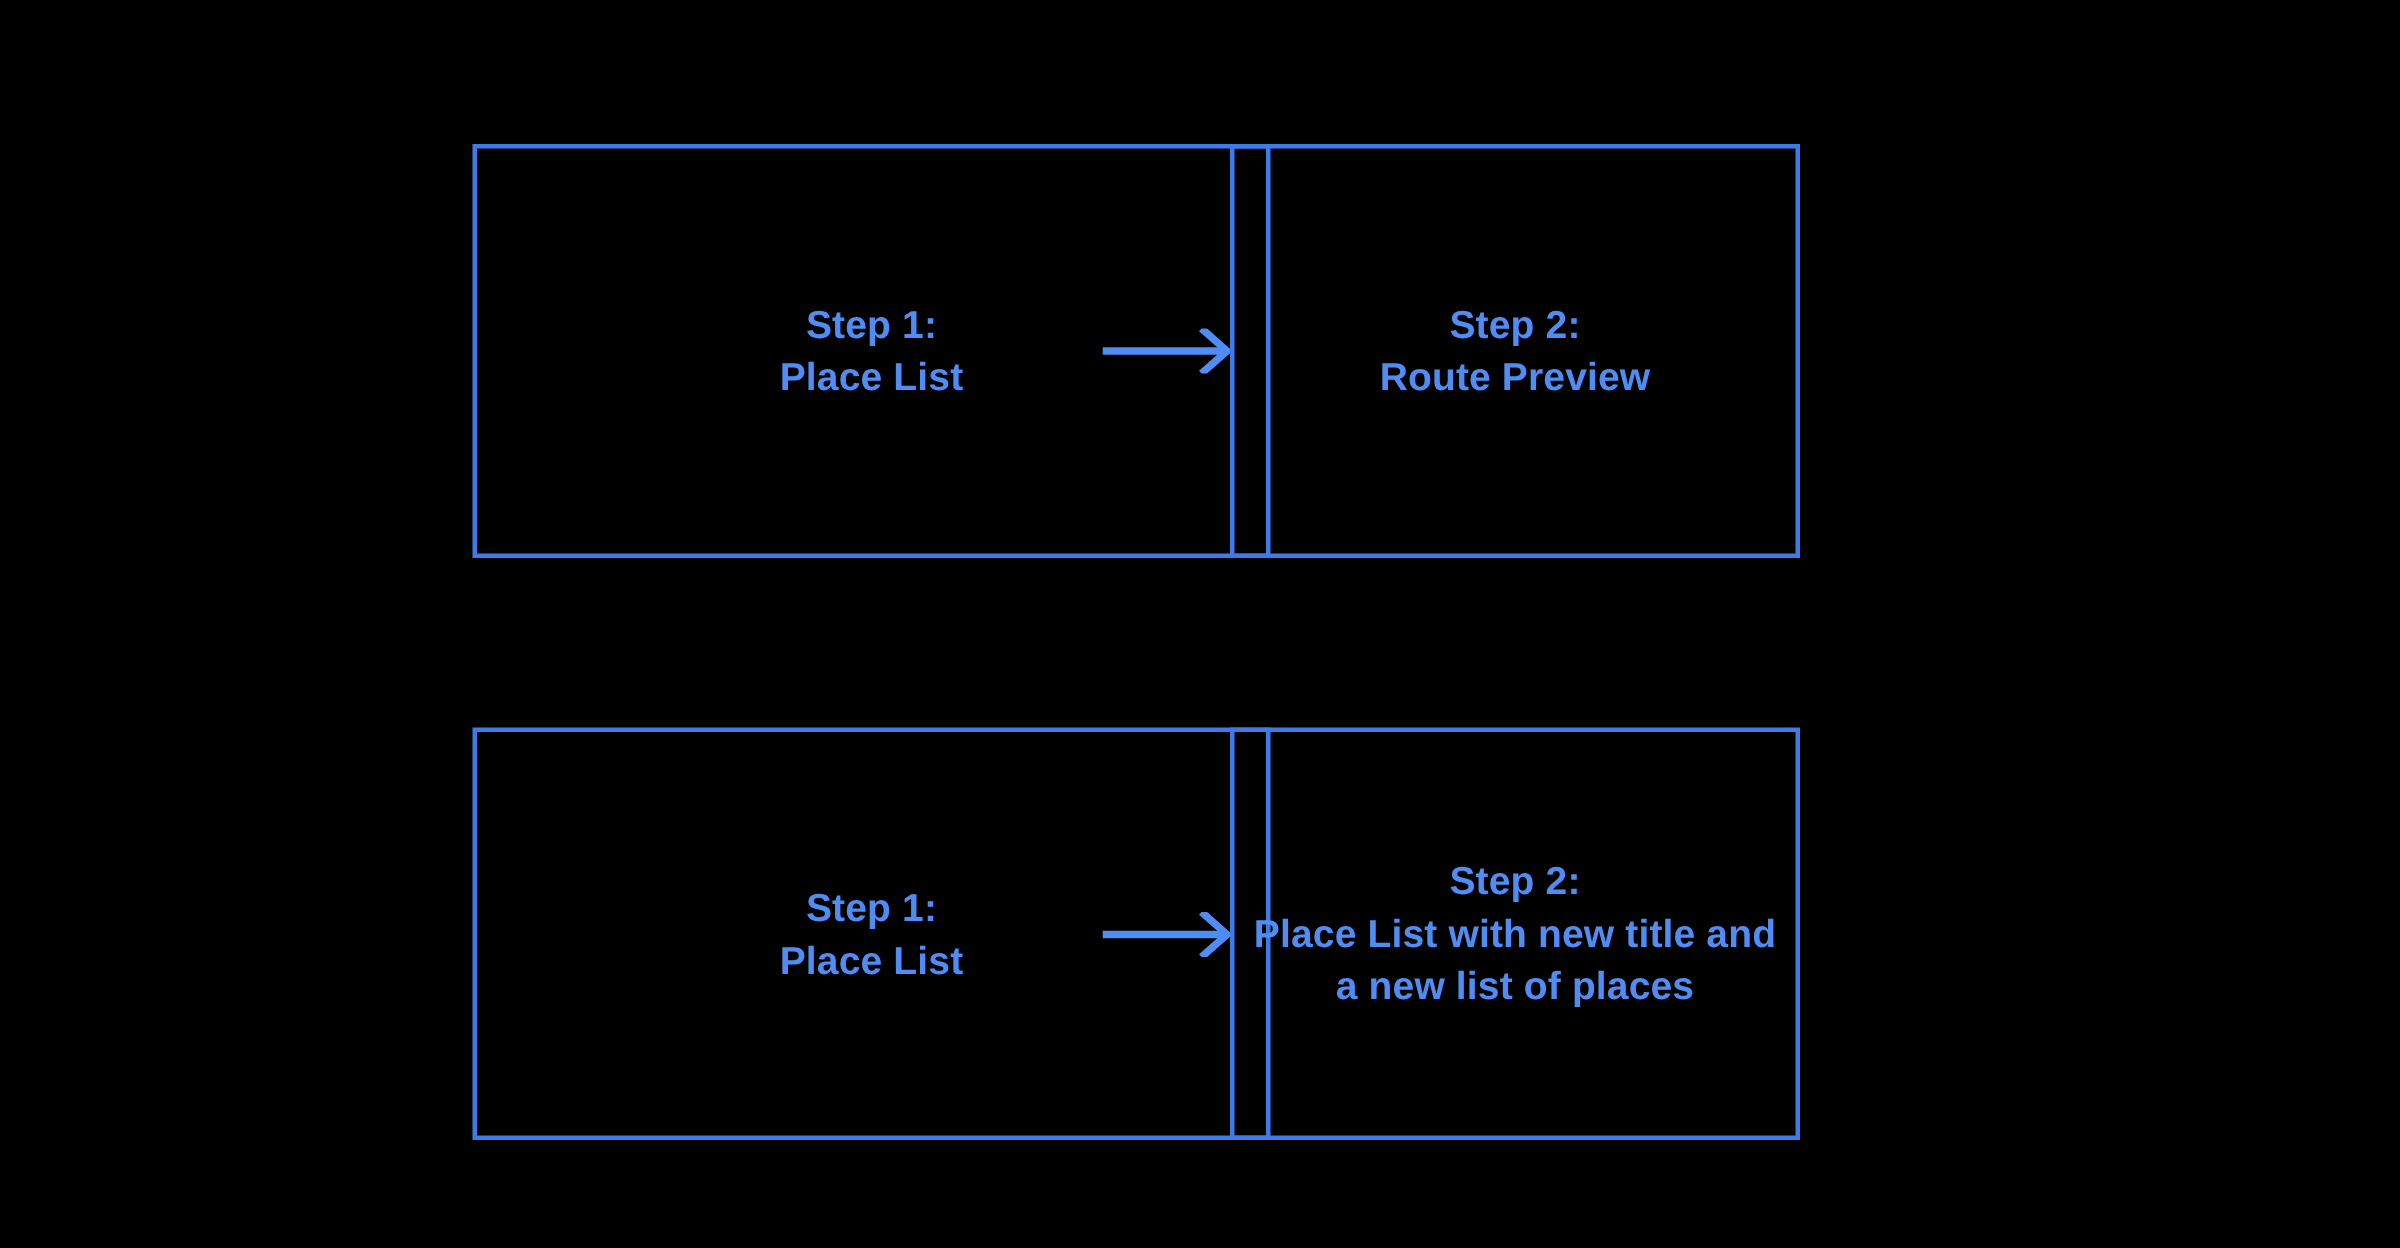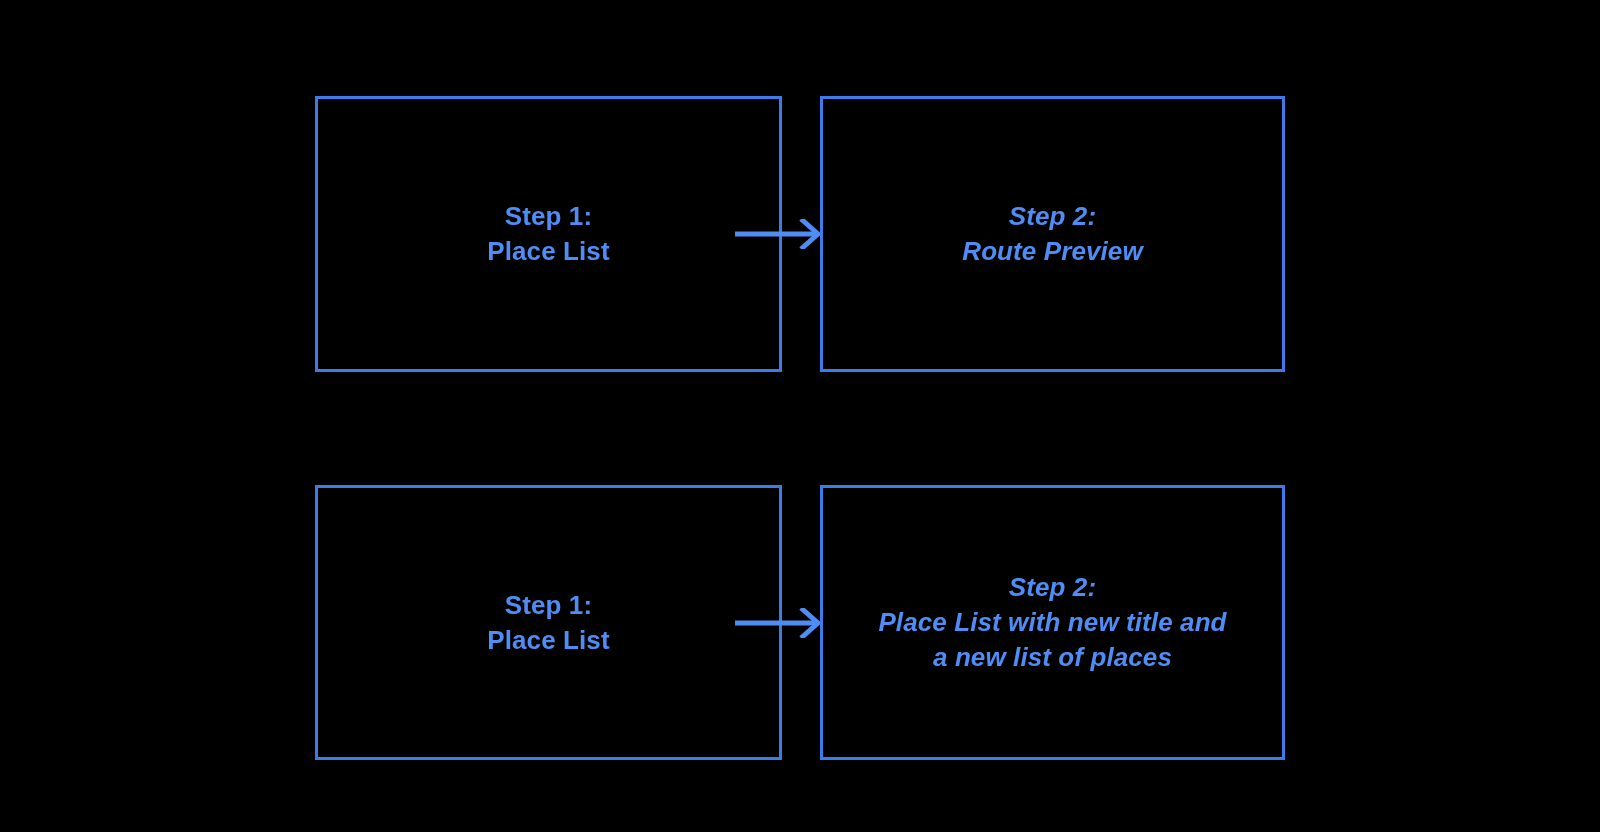--- a/index.html
+++ b/index.html
@@ -34,26 +34,25 @@
     height: 100%;
     box-sizing: border-box;
     border: 3px solid #3d7ce8;
     background: transparent;
     display: flex;
     align-items: center;
     justify-content: center;
   }
   .step-box.box-left {
     left: 315px;
-    width: 467px;
+    width: 532px;
   }
   .step-box.box-right {
     left: 820px;
-    width: 465px;
-    font-style: italic;
+    width: 380px;
   }
 
   .step-label {
     color: #4f8df5;
     font-family: "Liberation Sans", sans-serif;
     font-weight: bold;
     font-size: 26px;
     line-height: 35px;
     text-align: center;
     letter-spacing: 0.1px;

